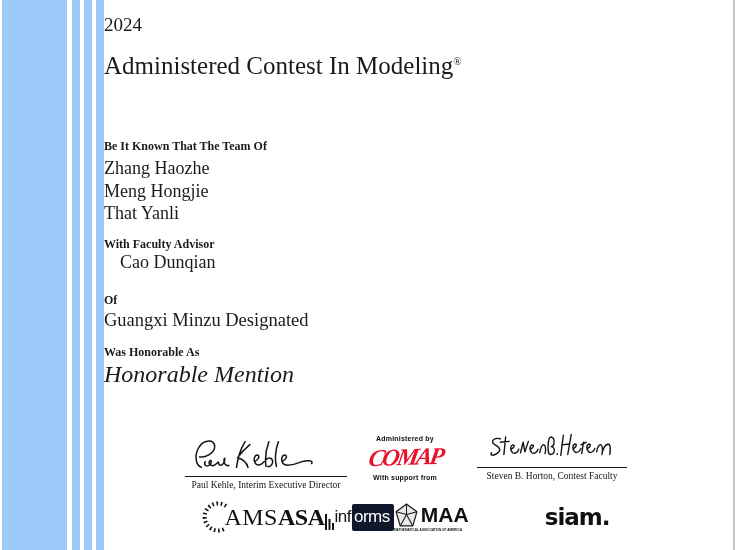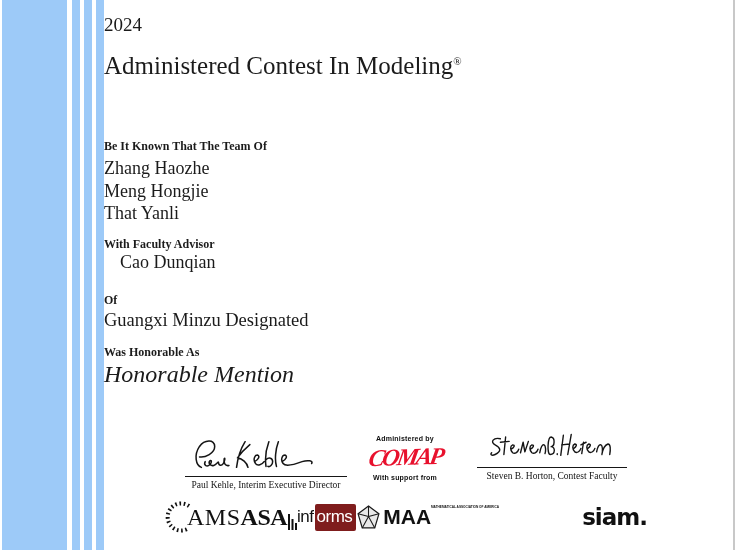--- a/index.html
+++ b/index.html
@@ -63,22 +63,22 @@
     position:absolute;left:104px;right:52px;top:498px;height:38px;
     display:flex;align-items:center;justify-content:center;
     transform:translateX(8px);
   }
   .sponsor{display:flex;align-items:center;color:#111;}
   .ams-arc{margin-right:-8px;}
   .ams-text{font-size:24px;letter-spacing:0.5px;}
   .asa-text{font-size:24px;font-weight:bold;letter-spacing:-0.5px;}
   .asa-bars{margin-left:1px;margin-top:10px;}
   .informs{font-family:"Liberation Sans","DejaVu Sans",sans-serif;font-weight:normal;font-size:17px;letter-spacing:-0.5px;}
-  .informs .boxed{background:#7f1d1d;color:#fff;padding:3px 4px 4px 2px;border-radius:2px;margin-left:1px;}
-  .maa{flex-direction:row;align-items:flex-start;}
+  .informs .boxed{background:#0f172a;color:#fff;padding:3px 4px 4px 2px;border-radius:2px;margin-left:1px;}
+  .maa{flex-direction:column;align-items:flex-start;}
   .maa-top{display:flex;align-items:center;}
   .maa-text{font-family:"Liberation Sans","DejaVu Sans",sans-serif;font-weight:bold;font-size:21px;letter-spacing:0;margin-left:2px;}
   .maa-caption{font-family:"Liberation Sans",sans-serif;font-size:7px;font-weight:bold;white-space:nowrap;transform:scale(0.45);transform-origin:left top;height:4px;color:#111;}
   .siam{font-family:"DejaVu Sans","Liberation Sans",sans-serif;font-weight:800;font-size:23px;letter-spacing:-1px;}
 </style>
 </head>
 <body>
 
 <div class="stripe stripe-wide"></div>
 <div class="stripe stripe-1"></div>

